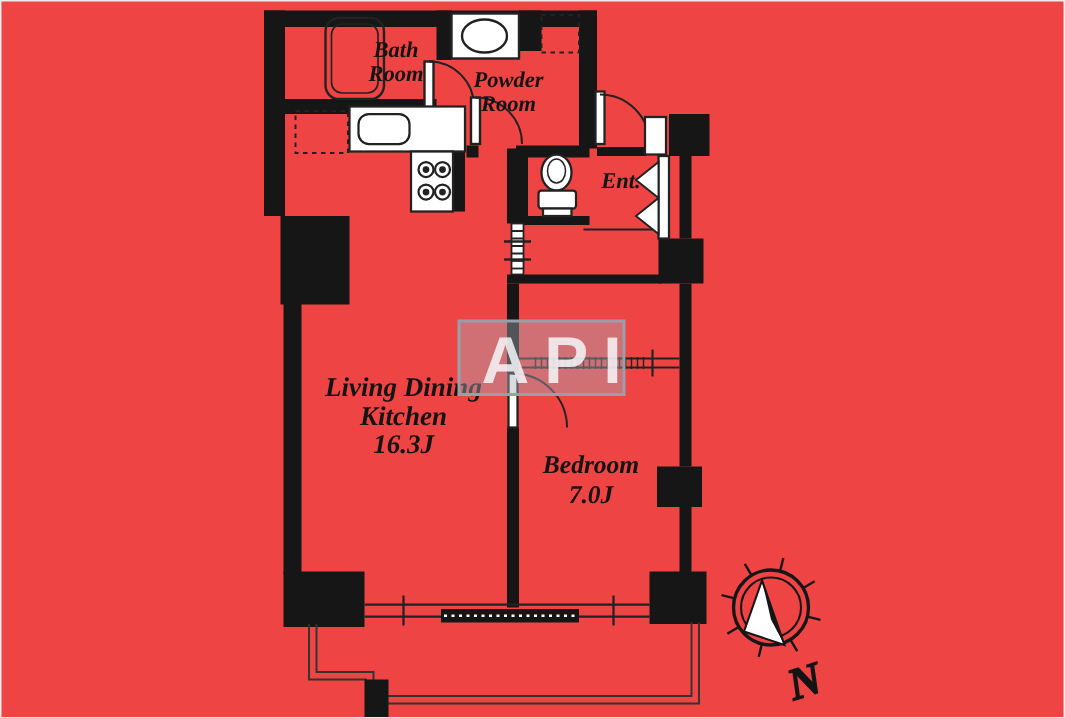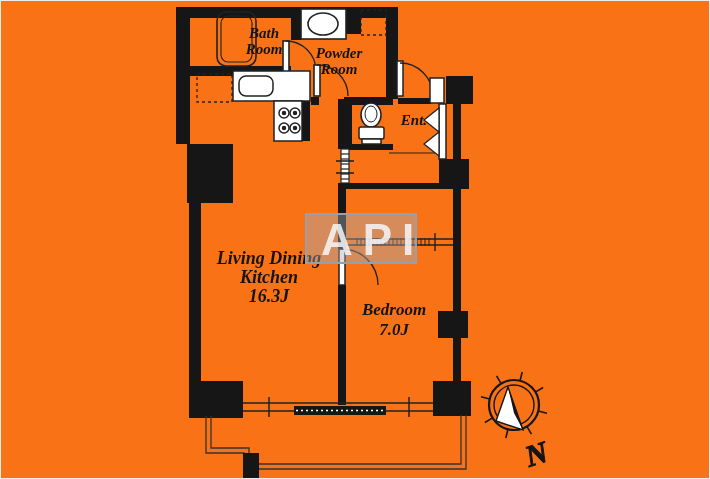--- a/index.html
+++ b/index.html
@@ -1,17 +1,17 @@
 <!DOCTYPE html>
 <html><head>
 <meta charset="utf-8">
 <style>
   html,body{margin:0;padding:0;background:#ffffff;}
   .stage{
-    position:relative;width:710px;height:479px;background:#f97316;
+    position:relative;width:710px;height:479px;background:#ef4444;
     font-family:"Liberation Serif", serif;overflow:hidden;
     border:1px solid #ececec;box-sizing:border-box;
   }
   svg{position:absolute;left:0;top:0;}
   .room-label{font-family:"Liberation Serif", serif;font-weight:bold;font-style:italic;fill:#141414;}
   .wm-text{font-family:"Liberation Sans", sans-serif;font-weight:bold;}
 </style>
 </head>
 <body>
 

